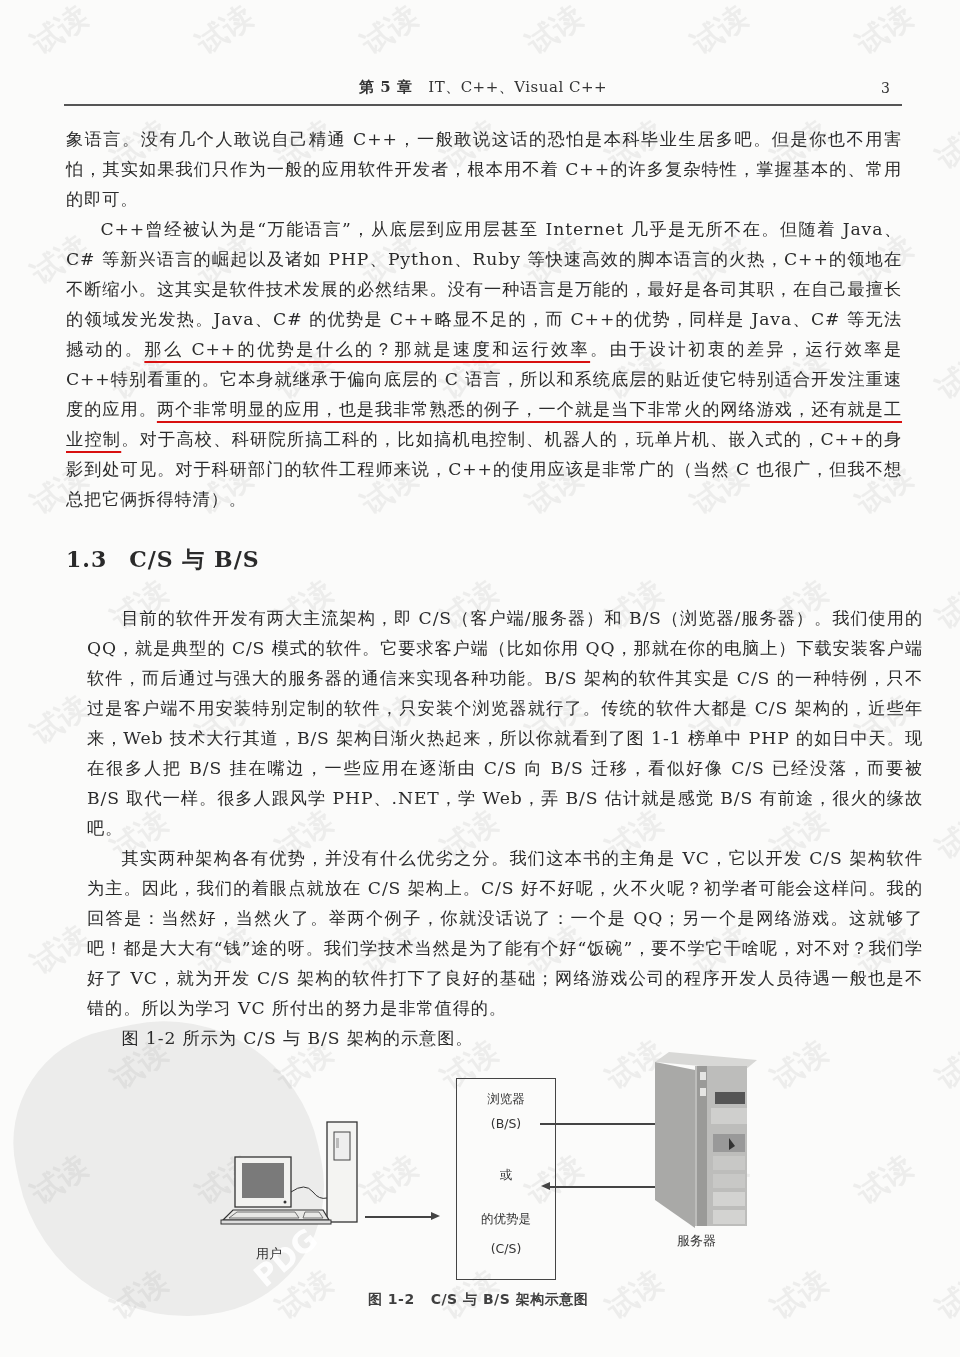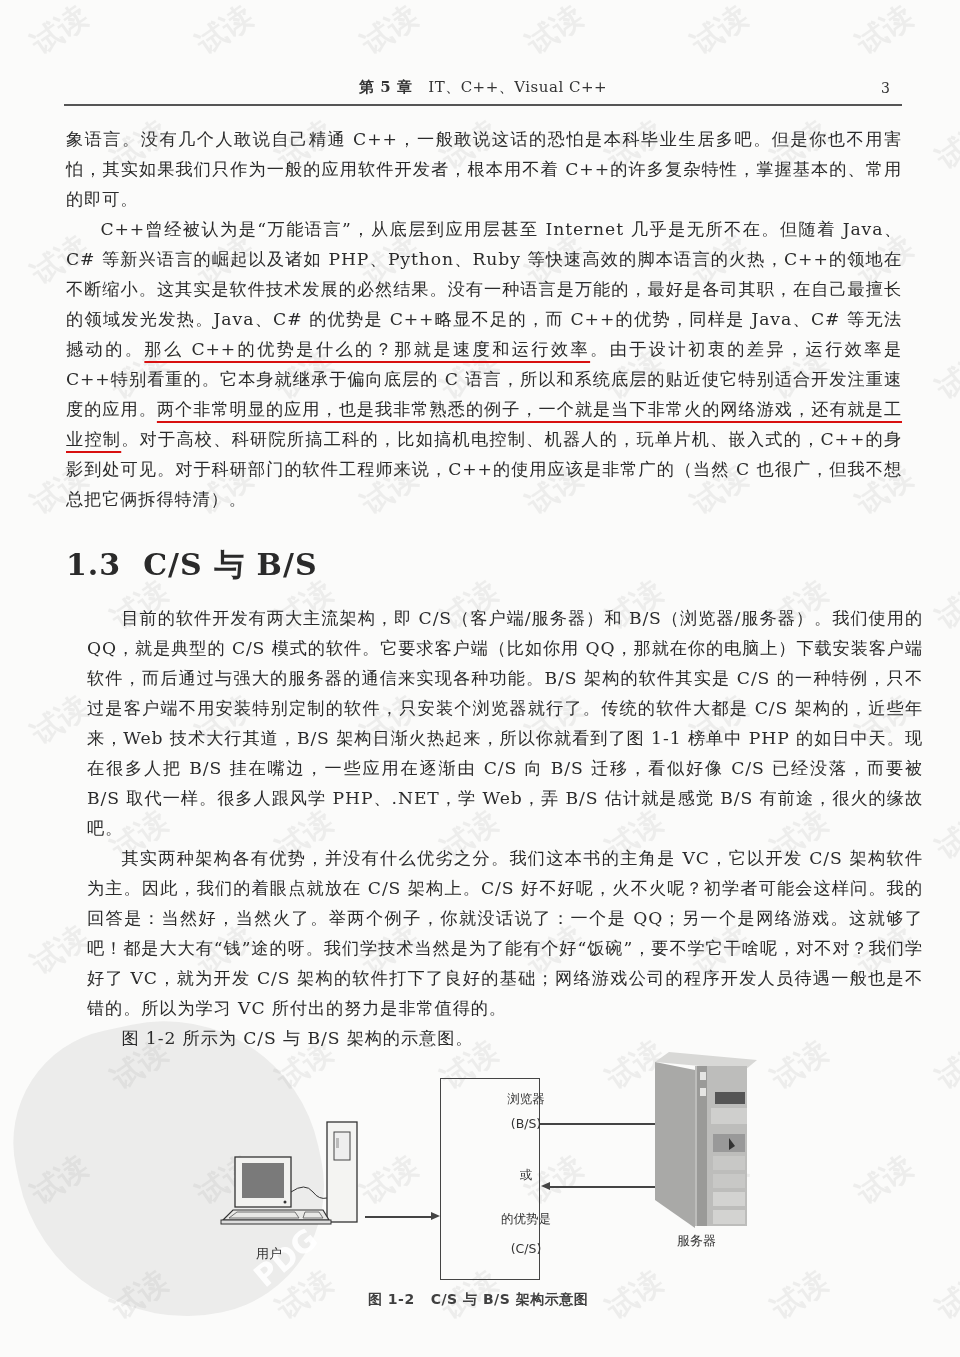--- a/index.html
+++ b/index.html
@@ -22,26 +22,26 @@
   .page-number { position: absolute; right: 12px; top: 4px; font-size: 14px; color: #333; }
   .header-rule { position: absolute; left: 64px; top: 104px; width: 838px; height: 2px; background: #555; }
 
   .body-text { position: absolute; left: 66px; width: 836px; font-size: 17.2px; line-height: 30px;
                text-align: justify; letter-spacing: 0.9px; color: #2b2b2b; }
   .body-text p { text-indent: 0; }
   .indent { text-indent: 2em !important; }
   .ul-red { text-decoration: underline; text-decoration-color: #d81010; text-decoration-thickness: 2px;
             text-underline-offset: 6px; margin-top: 15px; }
 
-  .section-heading { position: absolute; left: 66px; top: 545px; font-size: 30px; font-weight: bold; color: #2a2a2a;
+  .section-heading { position: absolute; left: 66px; top: 545px; font-size: 22px; font-weight: bold; color: #2a2a2a;
                      letter-spacing: 1px; }
   .section-heading .num { margin-right: 22px; }
 
   .diagram { position: absolute; left: 200px; top: 1050px; width: 600px; height: 240px; }
-  .box { position: absolute; left: 240px; top: 28px; width: 100px; height: 202px; border: 1.5px solid #444; background: transparent; padding-left: 36px; }
+  .box { position: absolute; left: 256px; top: 28px; width: 100px; height: 202px; border: 1.5px solid #444; background: transparent; }
   .box-label { position: absolute; width: 100%; text-align: center; font-size: 12.5px; color: #333; font-family: "DejaVu Sans", sans-serif; }
   .arrow { position: absolute; height: 1.5px; background: #444; }
   .arrow-head-r { position: absolute; width: 0; height: 0; border-left: 9px solid #444; border-top: 4px solid transparent; border-bottom: 4px solid transparent; }
   .arrow-head-l { position: absolute; width: 0; height: 0; border-right: 9px solid #444; border-top: 4px solid transparent; border-bottom: 4px solid transparent; }
   .diag-caption-small { position: absolute; font-size: 13px; color: #333; font-family: "DejaVu Sans", sans-serif; }
 
   .figure-caption { position: absolute; left: 368px; top: 1291px; font-size: 14px; font-weight: bold; color: #404040;
                     font-family: "DejaVu Sans", sans-serif; letter-spacing: 0.5px; }
   .figure-caption .fig-num { margin-right: 16px; }
 </style>

